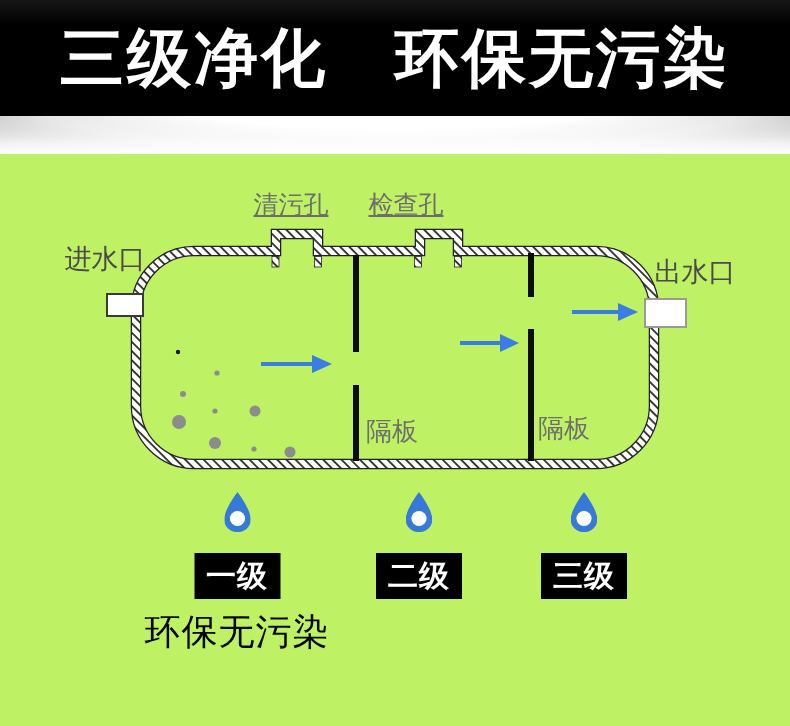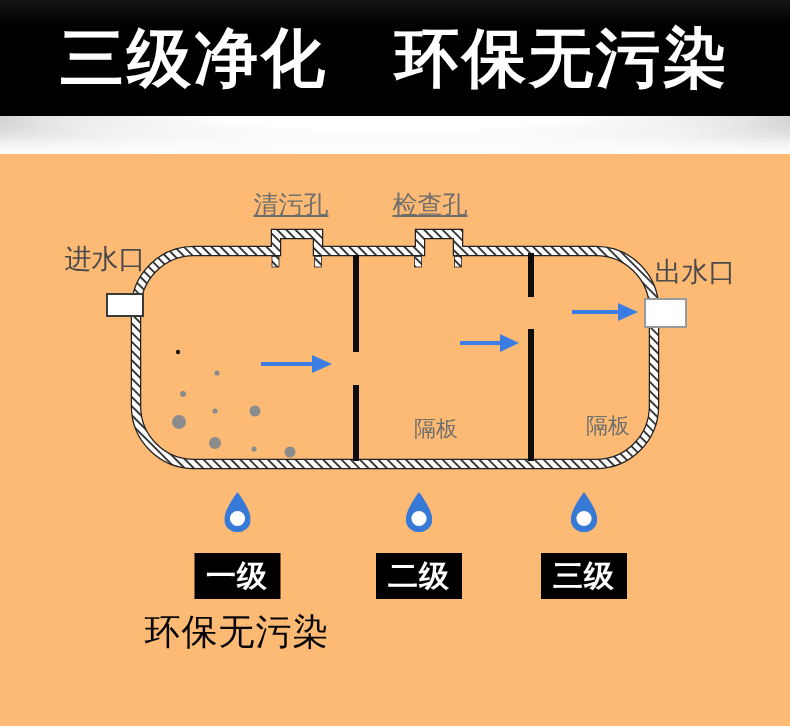--- a/index.html
+++ b/index.html
@@ -1,34 +1,34 @@
 <!DOCTYPE html>
 <html style="--arrow-blue: #3b7de2; --drop-blue: #3679d6; --label-gray: #6e6e6e; --io-label-gray: #4a4a4a; --stage-box-bg: #000000; --banner-bg: #000000; --banner-text: #ffffff;"><head>
 <meta charset="utf-8">
 <style>
   html,body{margin:0;padding:0;background:#fff;}
-  .page{position:relative;width:790px;height:726px;background:#fdba74;overflow:hidden;
+  .page{position:relative;width:790px;height:726px;background:#bef264;overflow:hidden;
         font-family:"Liberation Sans",sans-serif;}
 
   
   .banner{position:absolute;left:0;top:0;width:790px;height:116px;
           background:linear-gradient(180deg,#161616 0%,#000 22%,#000 100%);
           display:flex;align-items:center;justify-content:center;}
   .banner-title{color:#fff;font-size:64px;font-weight:800;letter-spacing:3px;
                 white-space:nowrap;line-height:1;}
   .shine{position:absolute;left:0;top:116px;width:790px;height:38px;
          background:
            linear-gradient(to bottom, rgba(255,255,255,0) 0%, rgba(255,255,255,.85) 72%, #fff 100%),
            radial-gradient(ellipse 72% 230% at 50% -60%, #ffffff 42%, #e3e3e3 68%, #8c8c8c 100%);}
 
   
   .dlabel{position:absolute;transform:translateX(-50%);white-space:nowrap;line-height:1.1;}
   .gray-label{color:var(--label-gray);font-size:25px;text-decoration:underline;}
   .io-label{color:var(--io-label-gray);font-size:27px;font-weight:500;}
-  .baffle-label{color:var(--label-gray);font-size:22px;margin-left:44px;}
+  .baffle-label{color:var(--label-gray);font-size:26px;}
 
   
   .tank-svg{position:absolute;left:0;top:150px;}
   .arrow-shaft{stroke:var(--arrow-blue);stroke-width:4;}
   .arrow-head{fill:var(--arrow-blue);}
   .sediment{fill:#8c8c8c;}
   .sediment-dark{fill:#1a1a1a;}
   .partition{fill:#0d0d0d;}
 
   
@@ -110,21 +110,21 @@
       <line class="arrow-shaft" x1="460" y1="343" x2="501" y2="343"></line>
       <polygon class="arrow-head" points="500,334 500,352 519,343"></polygon>
     </g>
     <g>
       <line class="arrow-shaft" x1="572" y1="312" x2="619" y2="312"></line>
       <polygon class="arrow-head" points="618,303 618,321 638,312"></polygon>
     </g>
   </svg>
 
   <div class="dlabel gray-label" style="left:291px;top:191px">清污孔</div>
-  <div class="dlabel gray-label" style="left:430px;top:191px">检查孔</div>
+  <div class="dlabel gray-label" style="left:406px;top:191px">检查孔</div>
   <div class="dlabel io-label" style="left:695px;top:258px">出水口</div>
   <div class="dlabel io-label" style="left:105px;top:245px">进水口</div>
   <div class="dlabel baffle-label" style="left:392px;top:417px">隔板</div>
   <div class="dlabel baffle-label" style="left:564px;top:414px">隔板</div>
 
   <div class="stage" style="left:237px">
     <svg class="drop-icon" width="26" height="40" viewBox="0 0 26 40">
       <path class="drop-body" d="M13,0 C13,0 2.2,14.5 0.6,22.5 A12.7,12.7 0 0 0 13,40 A12.7,12.7 0 0 0 25.4,22.5 C23.8,14.5 13,0 13,0 Z"></path>
       <circle cx="13" cy="26.5" r="7.6" fill="#fff"></circle>
     </svg>

